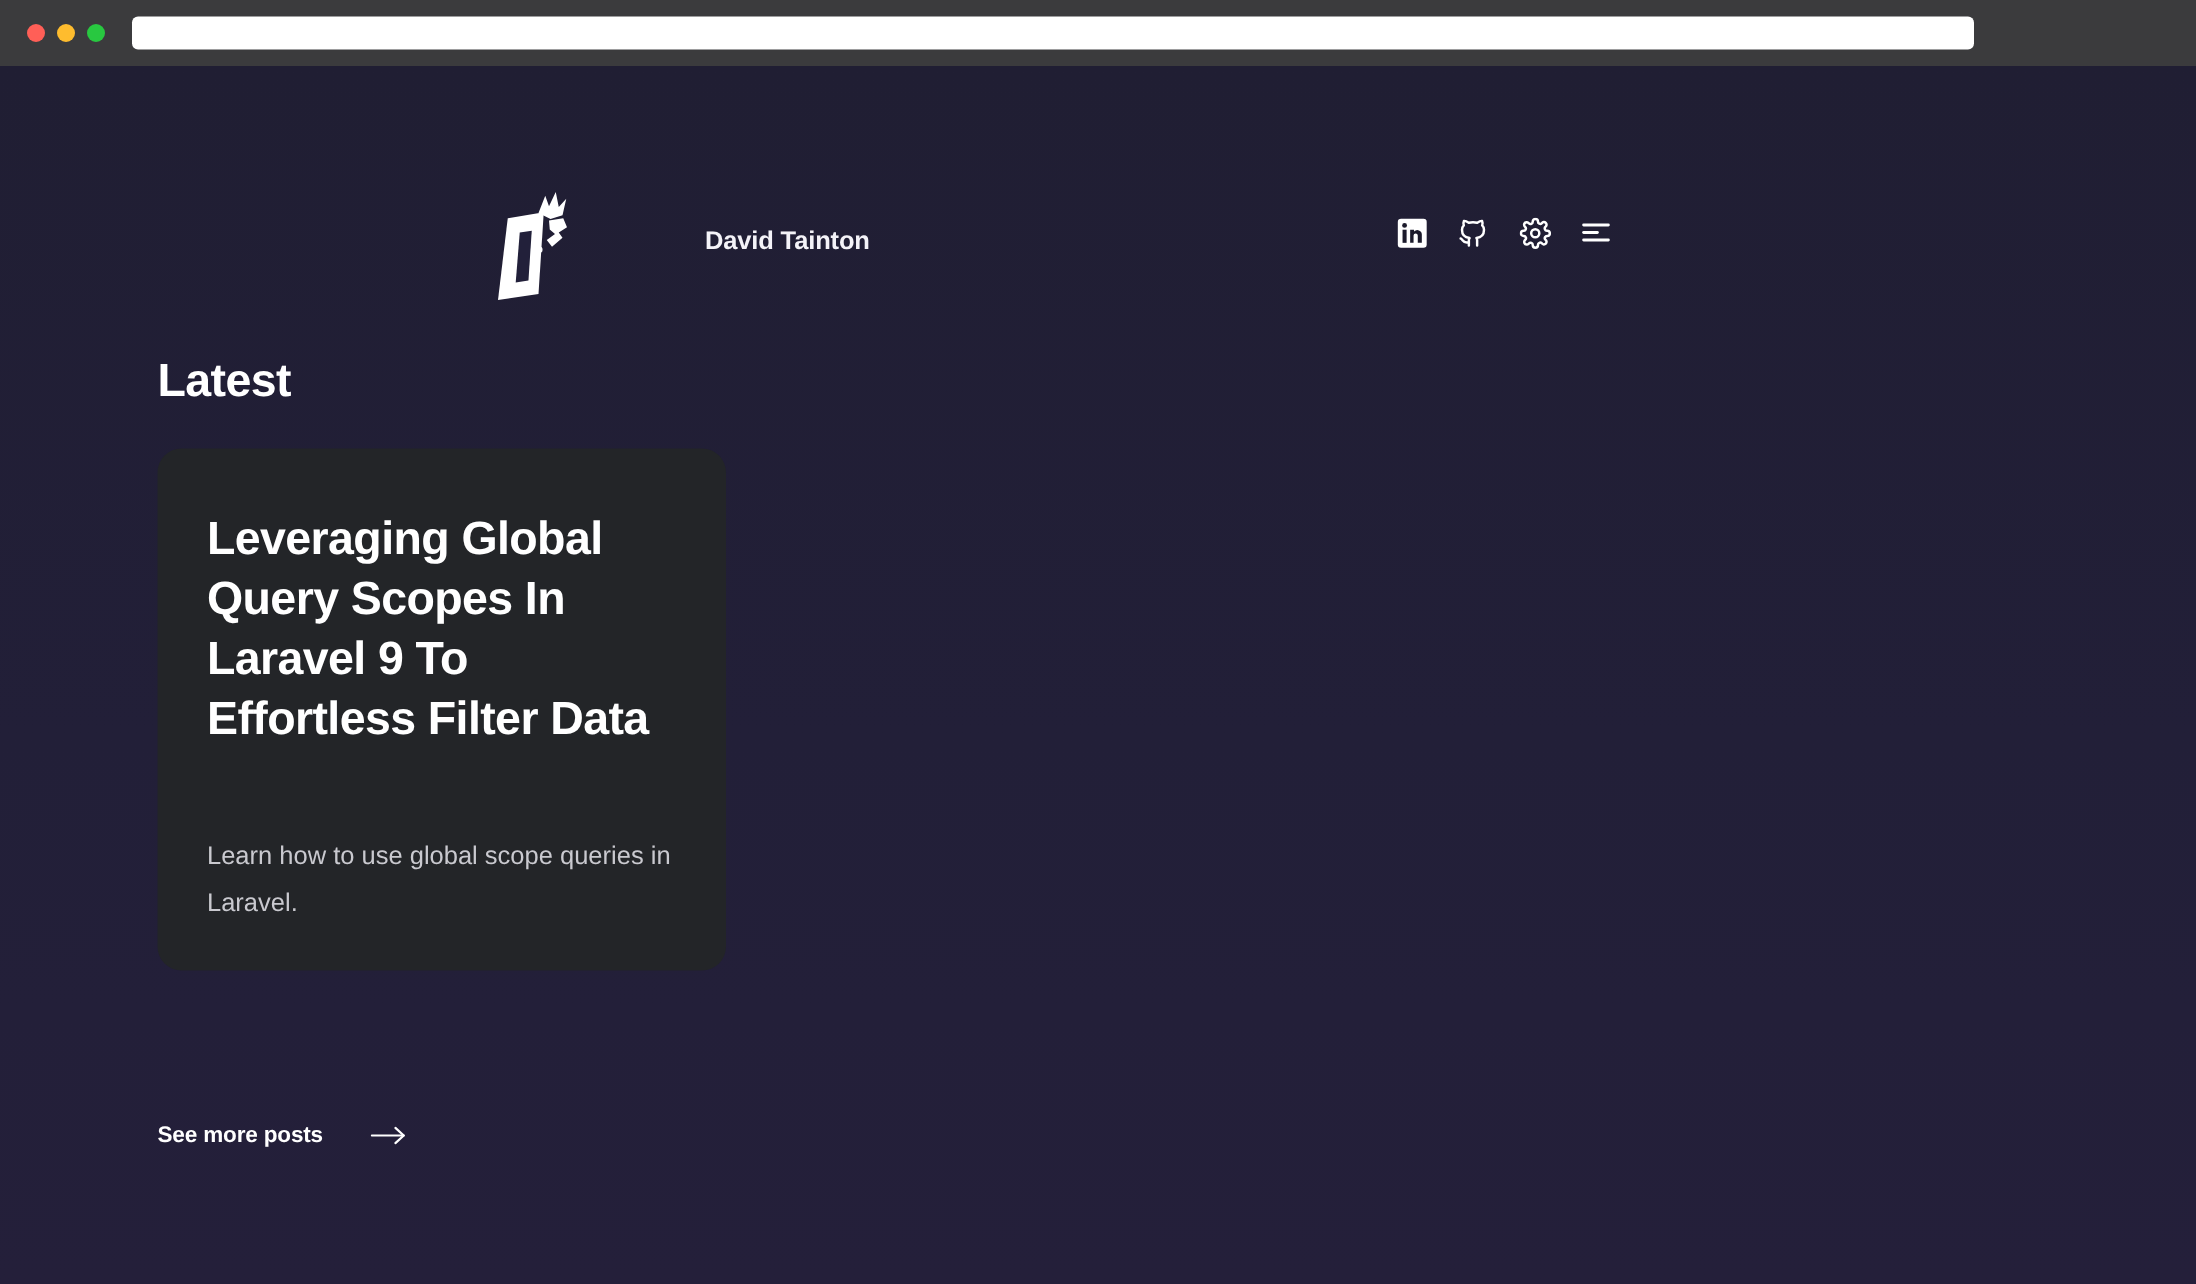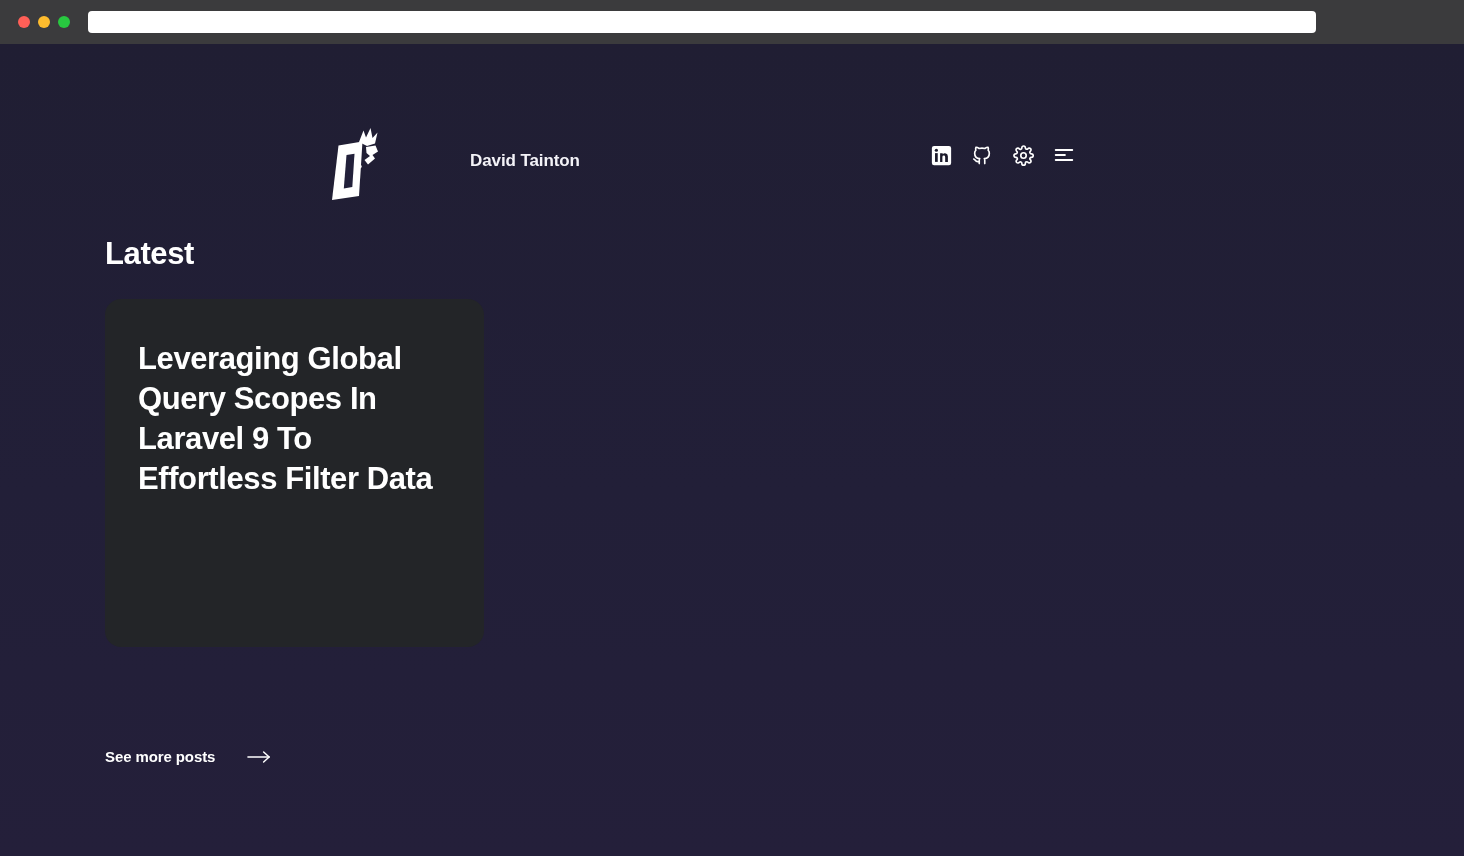--- a/index.html
+++ b/index.html
@@ -309,20 +309,21 @@
 
     </nav>
   </header>
 
   <main class="content">
 
     <h2 class="section-title">Latest</h2>
 
     <article class="post-card">
       <h3 class="post-title">Leveraging Global Query Scopes In Laravel 9 To Effortless Filter Data</h3>
+      <p class="post-excerpt">Learn how to use global scope queries in Laravel.</p>
     </article>
 
     <a class="see-more">
       <span class="see-more-label">See more posts</span>
       <span class="see-more-arrow">
         <svg viewBox="0 0 26 14" width="24" height="14" fill="none" stroke="currentColor" stroke-width="1.6" stroke-linecap="round" stroke-linejoin="round">
           <line x1="1" y1="7" x2="24" y2="7"></line>
           <polyline points="18,1.5 24,7 18,12.5"></polyline>
         </svg>
       </span>

